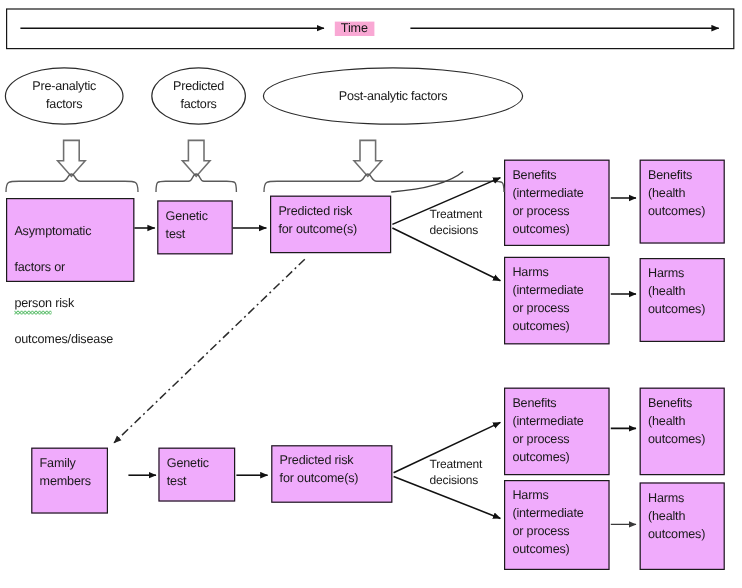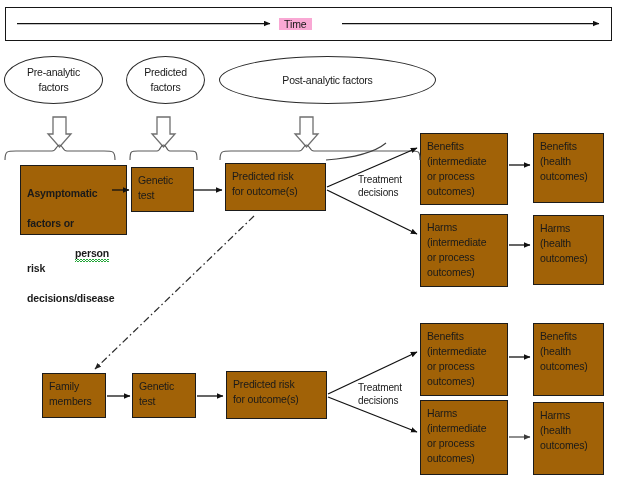--- a/index.html
+++ b/index.html
@@ -13,21 +13,21 @@
     height:490px;
     background:#ffffff;
     overflow:hidden;
   }
 
   
   .node{
     position:absolute;
     box-sizing:border-box;
     border:1.4px solid #1b1b1b;
-    background:#a16207;
+    background:#f0abfc;
     color:#1a1a1a;
     font-size:10.5px;
     line-height:15px;
     padding:5px 6px 4px 6px;
     letter-spacing:-0.15px;
     white-space:pre-line;
   }
 
   
   .timeframe{
@@ -74,21 +74,20 @@
     color:#181818;
     white-space:pre-line;
     letter-spacing:-0.15px;
     background:transparent;
   }
 
   
   .squig{
     position:relative;
     display:inline-block;
-    margin-left:48px;
   }
   .squig::after{
     content:"";
     position:absolute;
     left:0;right:0;bottom:-1px;
     height:3px;
     background-image:
       linear-gradient(45deg,transparent 40%,#23a638 40%,#23a638 60%,transparent 60%),
       linear-gradient(-45deg,transparent 40%,#23a638 40%,#23a638 60%,transparent 60%);
     background-size:3px 3px;
@@ -107,25 +106,25 @@
 
   <div class="timeframe"></div>
   <div class="time-label">Time</div>
 
   <div class="ell" style="left:4px;top:56px;width:99px;height:48px;">Pre-analytic
 factors</div>
   <div class="ell" style="left:126px;top:56px;width:79px;height:48px;">Predicted
 factors</div>
   <div class="ell" style="left:219px;top:56px;width:217px;height:48px;">Post-analytic factors</div>
 
-  <div class="node" style="left:20px;top:165px;width:107px;height:70px;font-weight:bold;">
+  <div class="node" style="left:5px;top:165px;width:107px;height:70px;">
     <span>Asymptomatic</span><br>
     <span>factors or</span><br>
     <span class="squig">person</span><span> risk</span><br>
-    <span>decisions/disease</span>
+    <span>outcomes/disease</span>
   </div>
 
   <div class="node" style="left:131px;top:167px;width:63px;height:45px;">Genetic
 test</div>
 
   <div class="node" style="left:225px;top:163px;width:101px;height:48px;">Predicted risk
 for outcome(s)</div>
 
   <div class="flt" style="left:358px;top:173px;width:64px;">Treatment
 decisions</div>
@@ -138,21 +137,21 @@
 (intermediate
 or process
 outcomes)</div>
   <div class="node" style="left:533px;top:133px;width:71px;height:70px;">Benefits
 (health
 outcomes)</div>
   <div class="node" style="left:533px;top:215px;width:71px;height:70px;">Harms
 (health
 outcomes)</div>
 
-  <div class="node" style="left:42px;top:373px;width:64px;height:45px;">Family
+  <div class="node" style="left:26px;top:373px;width:64px;height:55px;">Family
 members</div>
   <div class="node" style="left:132px;top:373px;width:64px;height:45px;">Genetic
 test</div>
   <div class="node" style="left:226px;top:371px;width:101px;height:48px;">Predicted risk
 for outcome(s)</div>
 
   <div class="flt" style="left:358px;top:381px;width:64px;">Treatment
 decisions</div>
 
   <div class="node" style="left:420px;top:323px;width:88px;height:73px;">Benefits

